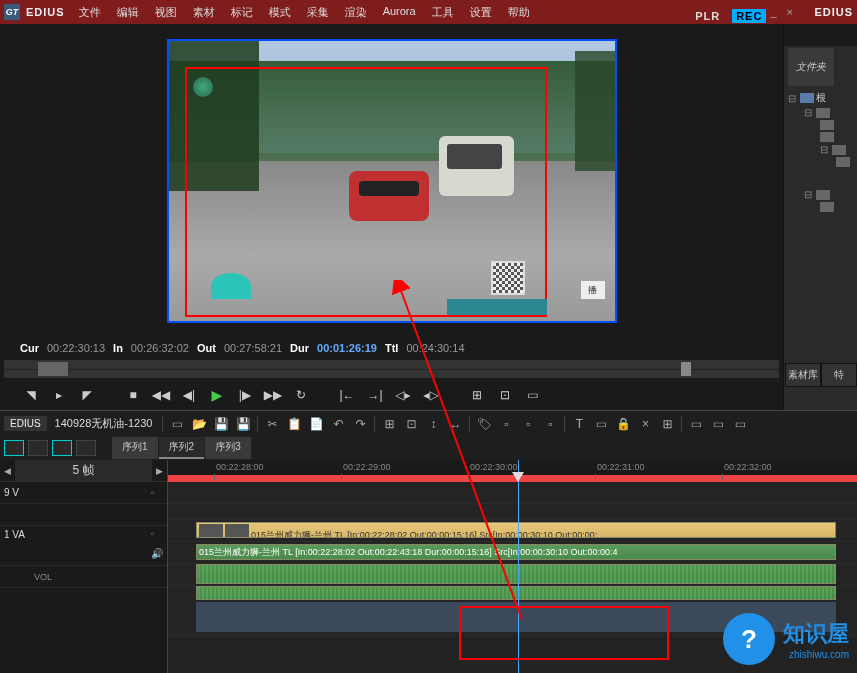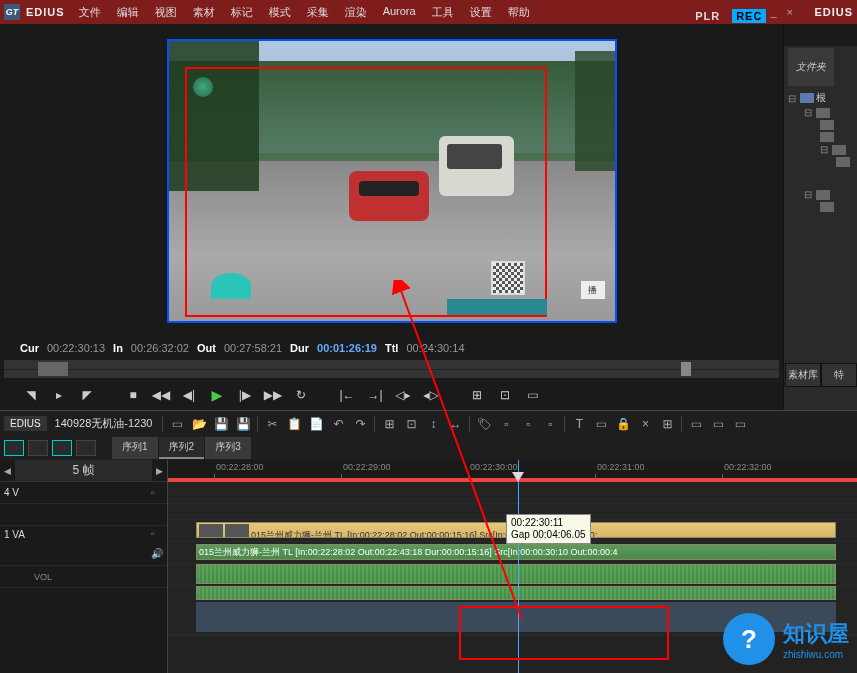--- a/index.html
+++ b/index.html
@@ -94,21 +94,21 @@
     .zoom-tri { color: #aaa; font-size: 9px; }
     .zoom-val { flex: 1; background: #2a2a2a; padding: 2px 6px; text-align: center; font-size: 12px; }
     
     .track-hdr { display: flex; align-items: center; padding: 2px 4px; border-bottom: 1px solid #2a2a2a; font-size: 10px; gap: 4px; min-height: 22px; }
     .track-hdr.tall { min-height: 40px; align-items: flex-end; flex-direction: column; }
     .track-name { color: #ddd; }
     .track-icons { margin-left: auto; display: flex; gap: 2px; }
     .track-small-icon { width: 12px; height: 12px; color: #888; }
     .sub-label { color: #888; font-size: 9px; margin-left: 30px; }
     
-    .ruler { height: 22px; background: #1a1a1a; position: relative; border-bottom: 4px solid #ef4444; }
+    .ruler { height: 22px; background: #1a1a1a; position: relative; border-bottom: 7px solid #ef4444; }
     .ruler-mark { position: absolute; top: 2px; font-size: 9px; color: #888; }
     .ruler-mark::before { content: ""; position: absolute; left: -2px; top: 12px; width: 1px; height: 6px; background: #666; }
     
     .track-lane { height: 22px; border-bottom: 1px solid #2a2a2a; position: relative; background: #242424; }
     .track-lane.mix { height: 50px; }
     
     .clip { position: absolute; top: 2px; height: 16px; background: linear-gradient(#e8c878, #d8b868); border: 1px solid #886; font-size: 9px; color: #333; padding: 1px 2px; overflow: hidden; white-space: nowrap; }
     .clip.audio { background: linear-gradient(#5a9a5a, #4a8a4a); color: #fff; }
     .clip-thumb { width: 24px; height: 14px; background: #555; display: inline-block; margin-right: 2px; }
     .audio-wave { position: absolute; top: 0; width: 100%; height: 100%; background: repeating-linear-gradient(90deg, rgba(100,200,100,0.5) 0px, rgba(60,120,60,0.5) 2px, rgba(100,200,100,0.5) 4px); }
@@ -117,21 +117,21 @@
     .playhead-marker { position: absolute; top: 12px; left: 344px; z-index: 11; width: 12px; height: 10px; background: #ddd; clip-path: polygon(0 0, 100% 0, 50% 100%); }
     
     .tooltip { position: absolute; top: 54px; left: 338px; background: #f8f8e8; color: #000; font-size: 10px; padding: 2px 4px; border: 1px solid #888; z-index: 12; line-height: 1.2; }
     
     .red-arrow { position: absolute; z-index: 50; pointer-events: none; }
     .red-highlight { position: absolute; top: 606px; left: 459px; width: 210px; height: 54px; border: 2px solid #f00; z-index: 20; pointer-events: none; }
     
     
     .watermark { position: absolute; bottom: 8px; right: 8px; display: flex; align-items: center; gap: 8px; z-index: 100; }
     .wm-circle { width: 52px; height: 52px; border-radius: 50%; background: #2090e8; display: flex; align-items: center; justify-content: center; color: #fff; font-size: 26px; font-weight: bold; }
-    .wm-text { color: #2090e8; }
+    .wm-text { color: #2090e8; text-align: right; }
     .wm-main { font-size: 22px; font-weight: bold; }
     .wm-sub { font-size: 10px; color: #2090e8; }
   </style>
 </head>
 <body>
 
 <div class="menu-bar">
   <div class="logo-area">
     <div class="gt-logo">GT</div>
     <div class="app-name">EDIUS</div>
@@ -339,21 +339,21 @@
 </div>
 
 <div class="timeline">
   <div class="track-headers">
     <div class="zoom-row">
       <span class="zoom-tri">◀</span>
       <span class="zoom-val">5 帧</span>
       <span class="zoom-tri">▶</span>
     </div>
     <div class="track-hdr">
-      <span class="track-name">4 V</span>
+      <span class="track-name">9 V</span>
       <div class="track-icons">
           <span class="track-small-icon">▫</span>
         </div>
     </div>
     <div class="track-hdr" style="height:16px"></div>
     <div class="track-hdr tall">
       <div style="display:flex;width:100%;align-items:center;gap:4px">
         <span class="track-name">1 VA</span>
         <div class="track-icons">
             <span class="track-small-icon">▫</span>
@@ -400,24 +400,20 @@
         <div class="audio-wave"></div>
       </div>
     </div>
     <div class="track-lane mix">
       <div class="clip audio" style="left:28px;width:640px;top:0;height:14px">
         <div class="audio-wave"></div>
       </div>
       <div style="position:absolute;left:28px;top:16px;width:640px;height:30px;background:#3a4a5a"></div>
     </div>
 
-    <div class="tooltip">
-      <div>00:22:30:11</div>
-      <div>Gap  00:04:06.05</div>
-    </div>
   </div>
 </div>
 
 <svg class="red-arrow" style="top:280px;left:392px" width="140" height="350">
   <defs>
       <marker id="ah" markerWidth="10" markerHeight="10" refX="2" refY="5" orient="auto">
         <path d="M0,0 L10,5 L0,10 Z" fill="#f00"></path>
       </marker>
     </defs>
   <line x1="130" y1="340" x2="8" y2="8" stroke="#f00" stroke-width="2" marker-end="url(#ah)"></line>

